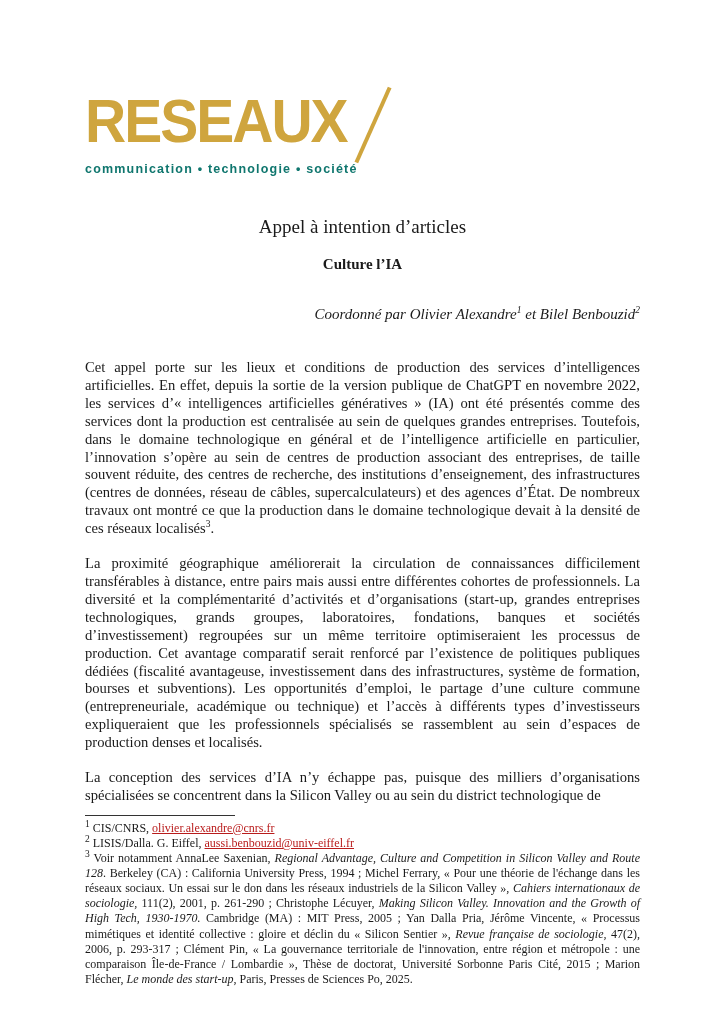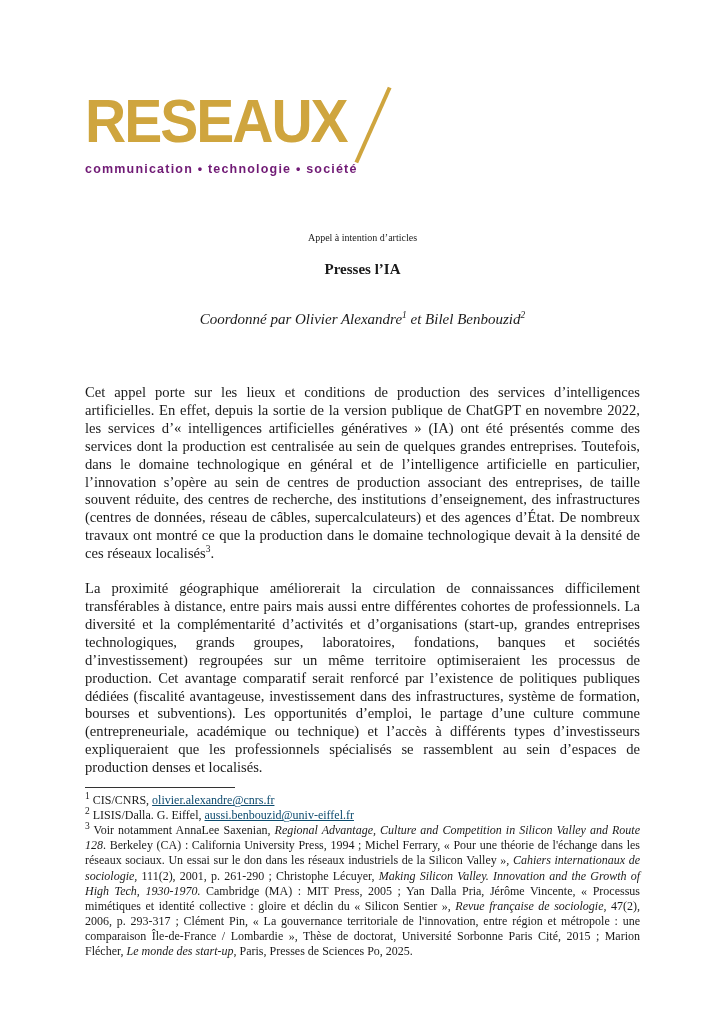--- a/index.html
+++ b/index.html
@@ -42,48 +42,48 @@
     height: 82px;
     background: #CFA53E;
     transform: translateX(8px) rotate(24deg);
   }
   .logo-tagline {
     margin-top: 13px;
     font-family: "Liberation Sans", sans-serif;
     font-weight: 700;
     font-size: 12.5px;
     letter-spacing: 1.2px;
-    color: #701a75;
+    color: #0f766e;
   }
   
   .call-type {
-    margin-top: 56px;
+    margin-top: 40px;
     text-align: center;
-    font-size: 10px;
+    font-size: 19px;
   }
   .doc-title {
     margin-top: 18px;
     text-align: center;
     font-size: 15px;
     font-weight: 700;
   }
   .coordinators {
     margin-top: 33px;
-    text-align: center;
+    text-align: right;
     font-style: italic;
     font-size: 15px;
   }
   sup {
     font-size: 9.5px;
     vertical-align: super;
     line-height: 0;
   }
   
   .body-text {
-    margin-top: 56px;
+    margin-top: 36px;
   }
   .body-text p {
     font-size: 14.6px;
     line-height: 17.9px;
     text-align: justify;
   }
   .body-text p + p {
     margin-top: 17px;
   }
   
@@ -94,46 +94,47 @@
     width: 150px;
     border-top: 1px solid #333;
     margin-bottom: 5px;
   }
   .fn {
     font-size: 12px;
     line-height: 15.1px;
     text-align: justify;
   }
   .fn .link {
-    color: #0c4a6e;
+    color: #b91c1c;
     text-decoration: underline;
     cursor: pointer;
   }
   .it { font-style: italic; }
 </style>
 </head>
 <body>
 
 <div class="page">
 
   <div class="logo">
     <div class="logo-word">RESEAUX</div>
     <div class="logo-slash"></div>
     <div class="logo-tagline">communication • technologie • société</div>
   </div>
 
   <p class="call-type">Appel à intention d’articles</p>
 
-  <p class="doc-title">Presses l’IA</p>
+  <p class="doc-title">Culture l’IA</p>
 
   <p class="coordinators"><span>Coordonné par Olivier Alexandre</span><sup>1</sup><span> et Bilel Benbouzid</span><sup>2</sup></p>
 
   <div class="body-text">
     <p><span>Cet appel porte sur les lieux et conditions de production des services d’intelligences artificielles. En effet, depuis la sortie de la version publique de ChatGPT en novembre 2022, les services d’« intelligences artificielles génératives » (IA) ont été présentés comme des services dont la production est centralisée au sein de quelques grandes entreprises. Toutefois, dans le domaine technologique en général et de l’intelligence artificielle en particulier, l’innovation s’opère au sein de centres de production associant des entreprises, de taille souvent réduite, des centres de recherche, des institutions d’enseignement, des infrastructures (centres de données, réseau de câbles, supercalculateurs) et des agences d’État. De nombreux travaux ont montré ce que la production dans le domaine technologique devait à la densité de ces réseaux localisés</span><sup>3</sup><span>.</span></p>
     <p>La proximité géographique améliorerait la circulation de connaissances difficilement transférables à distance, entre pairs mais aussi entre différentes cohortes de professionnels. La diversité et la complémentarité d’activités et d’organisations (start-up, grandes entreprises technologiques, grands groupes, laboratoires, fondations, banques et sociétés d’investissement) regroupées sur un même territoire optimiseraient les processus de production. Cet avantage comparatif serait renforcé par l’existence de politiques publiques dédiées (fiscalité avantageuse, investissement dans des infrastructures, système de formation, bourses et subventions). Les opportunités d’emploi, le partage d’une culture commune (entrepreneuriale, académique ou technique) et l’accès à différents types d’investisseurs expliqueraient que les professionnels spécialisés se rassemblent au sein d’espaces de production denses et localisés.</p>
+    <p>La conception des services d’IA n’y échappe pas, puisque des milliers d’organisations spécialisées se concentrent dans la Silicon Valley ou au sein du district technologique de</p>
   </div>
 
   <div class="footnotes">
     <div class="fn-sep"></div>
     <p class="fn"><sup>1</sup><span> CIS/CNRS, </span><a class="link">olivier.alexandre@cnrs.fr</a></p>
     <p class="fn"><sup>2</sup><span> LISIS/Dalla. G. Eiffel, </span><a class="link">aussi.benbouzid@univ-eiffel.fr</a></p>
     <p class="fn"><sup>3</sup><span><span> Voir notamment AnnaLee Saxenian, </span><span class="it">Regional Advantage, Culture and Competition in Silicon Valley and Route 128</span><span>. Berkeley (CA) : California University Press, 1994 ; Michel Ferrary, « Pour une théorie de l'échange dans les réseaux sociaux. Un essai sur le don dans les réseaux industriels de la Silicon Valley », </span><span class="it">Cahiers internationaux de sociologie,</span><span> 111(2), 2001, p. 261-290 ; Christophe Lécuyer, </span><span class="it">Making Silicon Valley. Innovation and the Growth of High Tech, 1930-1970.</span><span> Cambridge (MA) : MIT Press, 2005 ; Yan Dalla Pria, Jérôme Vincente, « Processus mimétiques et identité collective : gloire et déclin du « Silicon Sentier », </span><span class="it">Revue française de sociologie,</span><span> 47(2), 2006, p. 293-317 ; Clément Pin, « La gouvernance territoriale de l'innovation, entre région et métropole : une comparaison Île-de-France / Lombardie », Thèse de doctorat, Université Sorbonne Paris Cité, 2015 ; Marion Flécher, </span><span class="it">Le monde des start-up</span><span>, Paris, Presses de Sciences Po, 2025.</span></span></p>
   </div>
 
 </div>

